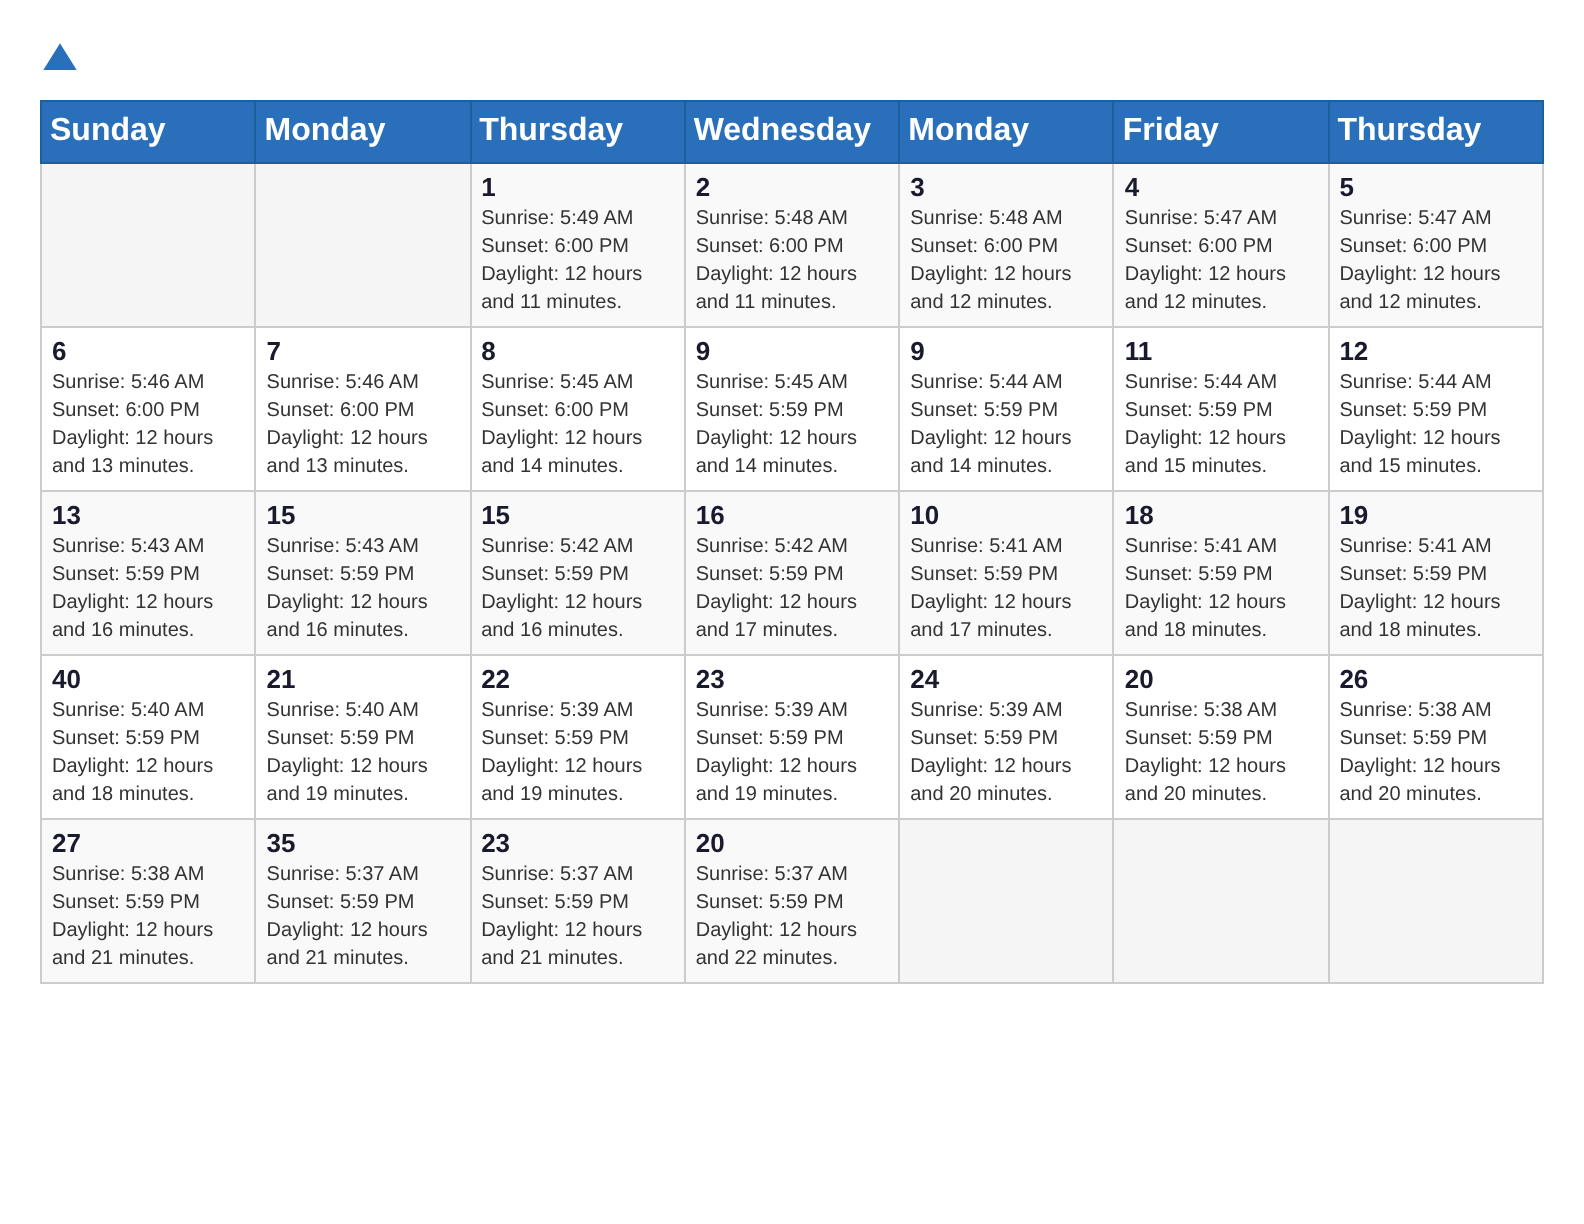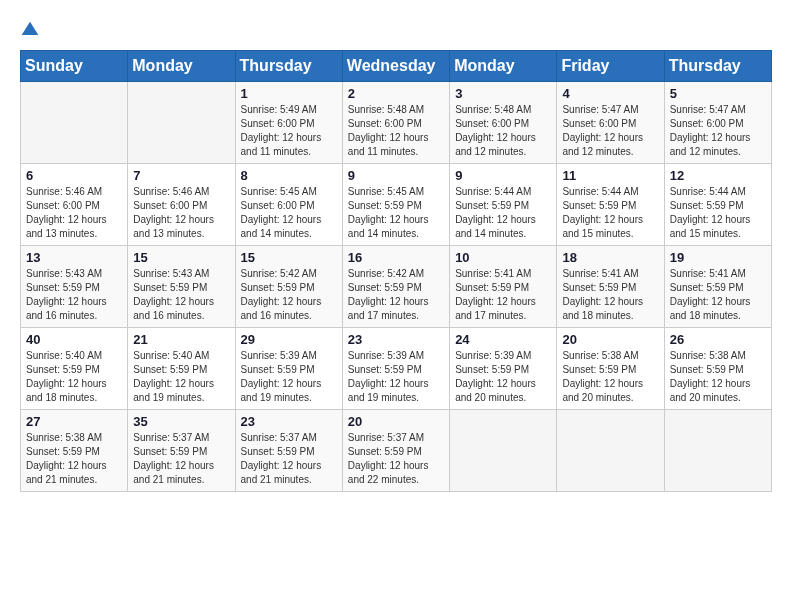--- a/index.html
+++ b/index.html
@@ -257,21 +257,21 @@
 Sunset: 5:59 PM
 Daylight: 12 hours and 18 minutes.</div>
         </td>
         <td>
           <span class="day-number">21</span>
           <div class="day-info" style="white-space: pre-line;">Sunrise: 5:40 AM
 Sunset: 5:59 PM
 Daylight: 12 hours and 19 minutes.</div>
         </td>
         <td>
-          <span class="day-number">29</span>
+          <span class="day-number">22</span>
           <div class="day-info" style="white-space: pre-line;">Sunrise: 5:39 AM
 Sunset: 5:59 PM
 Daylight: 12 hours and 19 minutes.</div>
         </td>
         <td>
           <span class="day-number">23</span>
           <div class="day-info" style="white-space: pre-line;">Sunrise: 5:39 AM
 Sunset: 5:59 PM
 Daylight: 12 hours and 19 minutes.</div>
         </td>

